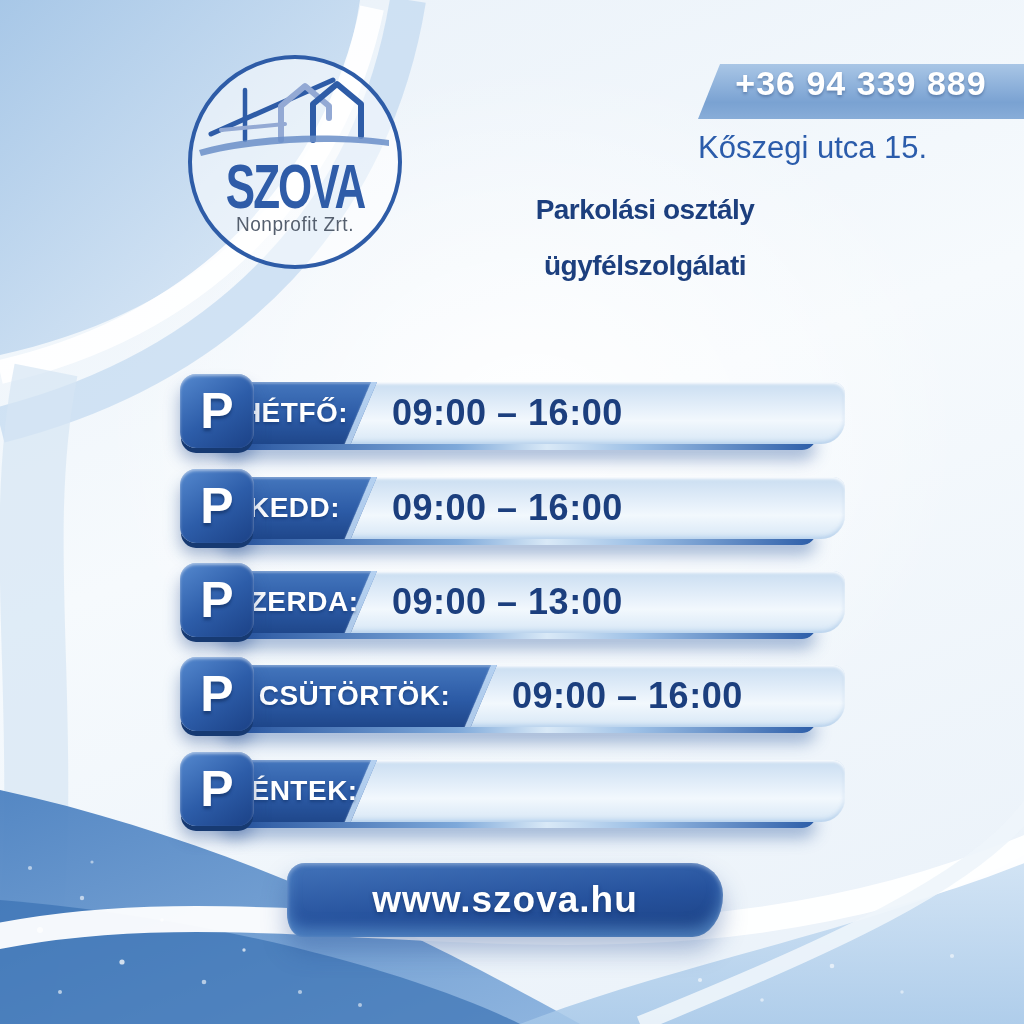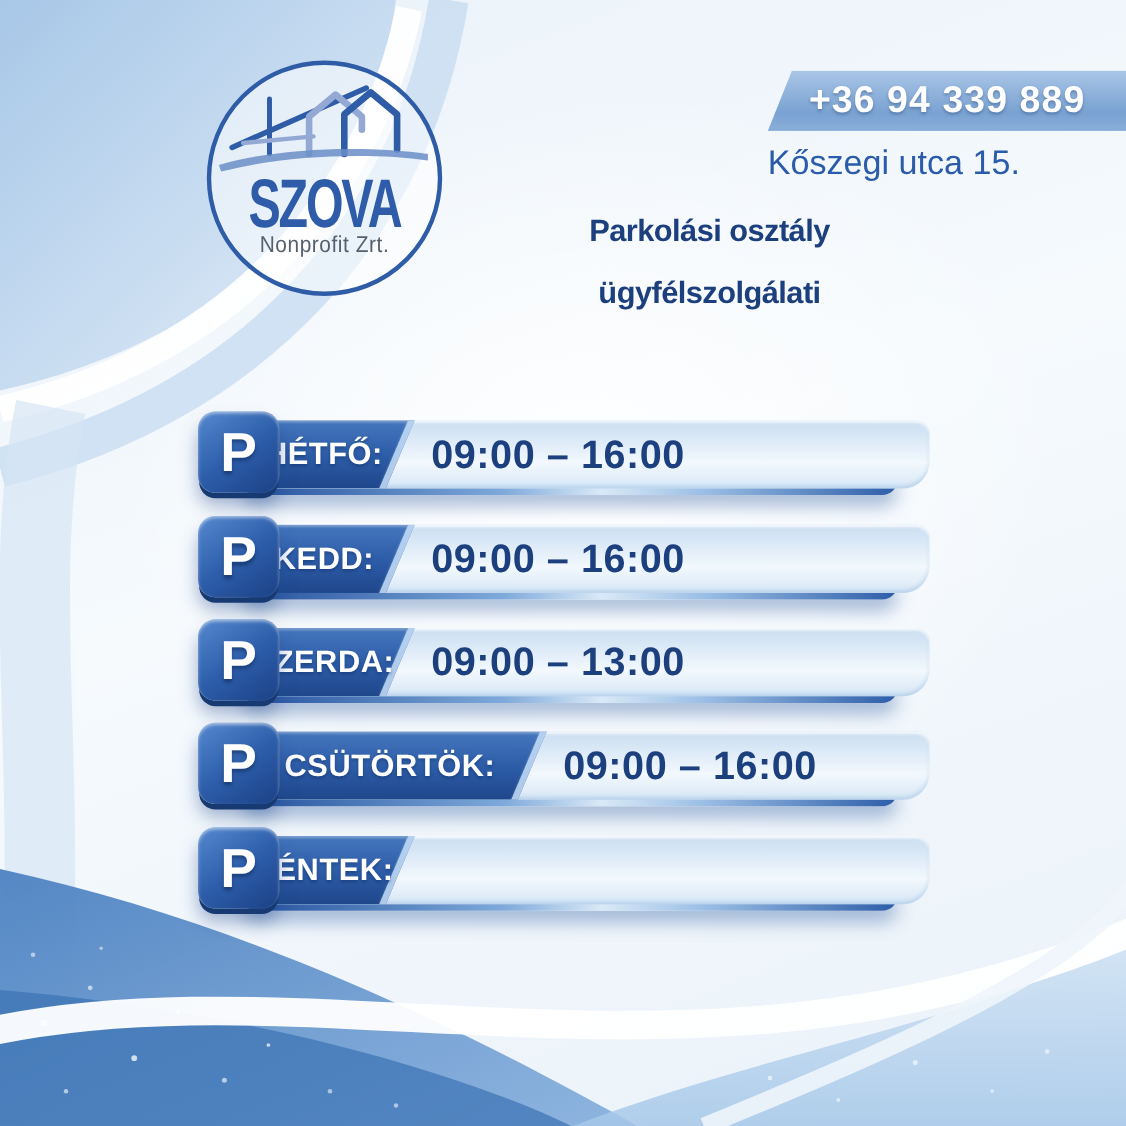--- a/index.html
+++ b/index.html
@@ -25,21 +25,21 @@
     position:absolute;left:0;top:163px;width:100%;text-align:center;
     font-size:19px;font-weight:500;color:#555f6e;letter-spacing:.5px;
     transform:scaleY(1.1);
   }
 
   
   .phone-badge{
     position:absolute;left:698px;top:64px;width:326px;height:55px;
     background:linear-gradient(180deg,#a9c6e6 0%,#7aa2d2 70%,#88add8 100%);
     clip-path:polygon(22px 0,100% 0,100% 100%,0 100%);
-    display:flex;align-items:center;justify-content:center;
+    display:flex;justify-content:center;
   }
   .phone-badge span{
     color:#fff;font-size:34px;font-weight:bold;letter-spacing:1px;
     text-shadow:0 2px 3px rgba(30,60,110,.4);
   }
   .address{
     position:absolute;left:698px;top:130px;width:326px;text-align:left;
     font-size:31px;font-weight:400;color:#2b5cab;
   }
 
@@ -233,14 +233,17 @@
     <div class="base"></div>
     <div class="bar">
       <div class="blue"></div>
       <div class="day">PÉNTEK:</div>
     </div>
     <div class="p-badge">
         <span>P</span>
       </div>
   </div>
 
+  <div class="website-btn">
+    <span>www.szova.hu</span>
+  </div>
 
 </div>
 
 </body></html>

